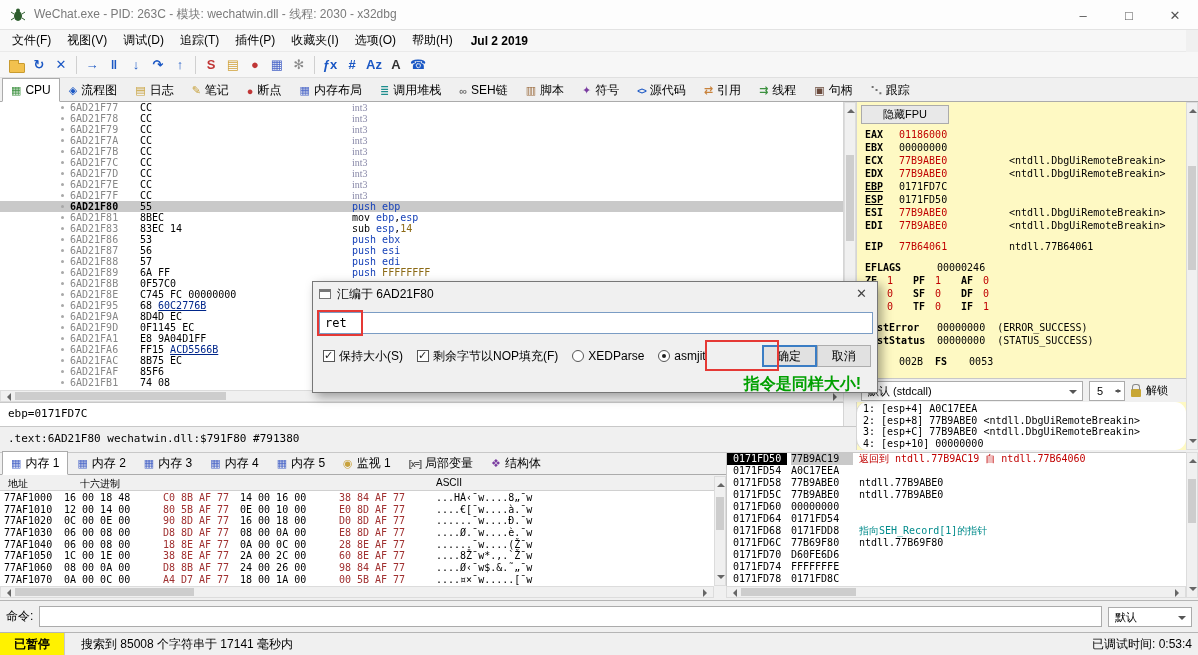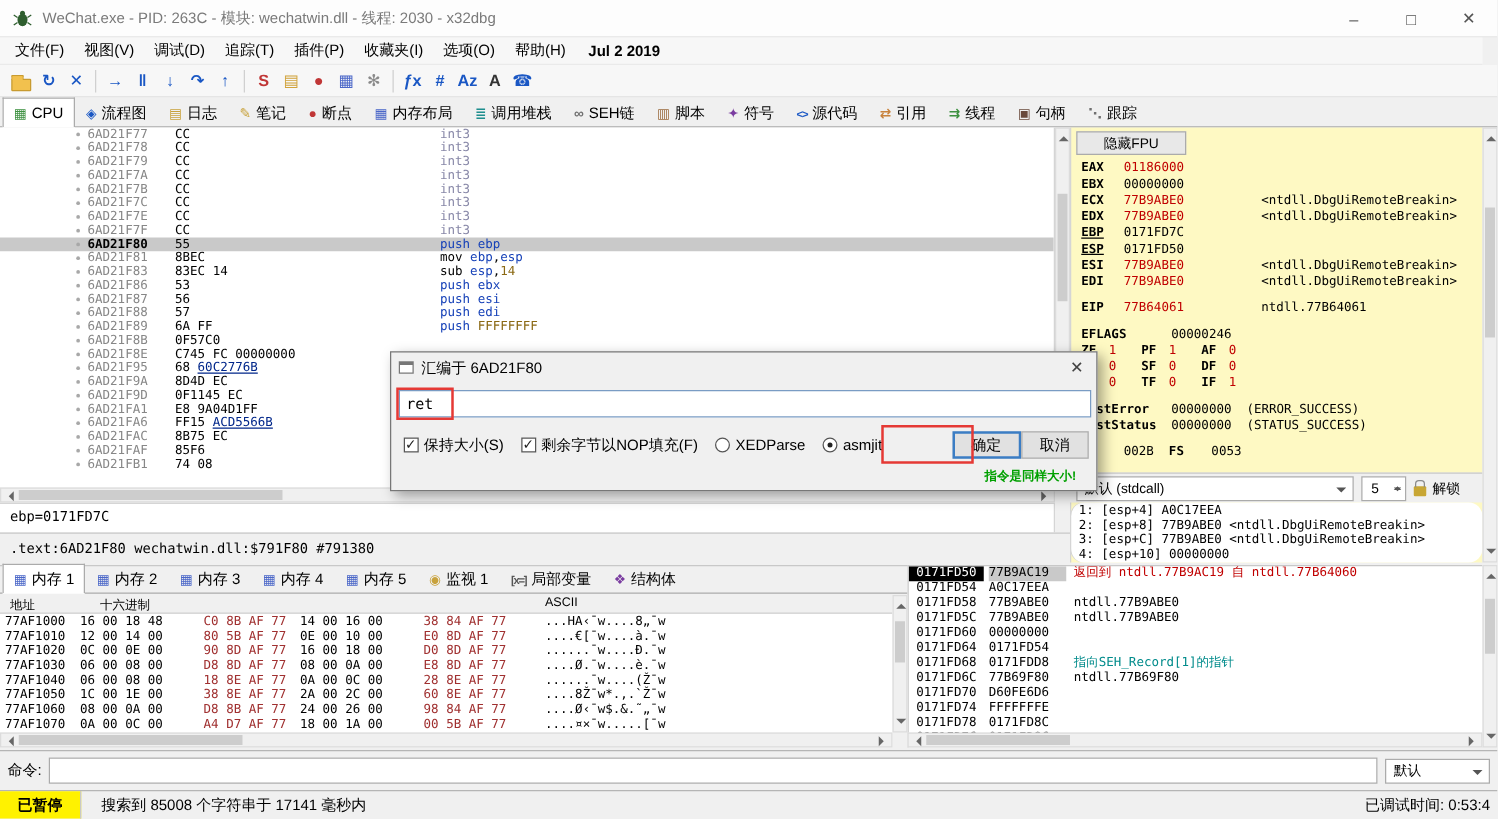--- a/index.html
+++ b/index.html
@@ -50,21 +50,21 @@
   .drow { position:relative; height:11px; line-height:11px; font-size:10px; white-space:pre;
           font-family:"DejaVu Sans Mono",monospace; }
   .drow.sel { background:#C9C9C9; }
   .dg { display:inline-block; width:70px; height:11px; position:relative; vertical-align:top; }
   .dot { position:absolute; right:6px; top:4px; width:3px; height:3px; background:#A8A8A8; border-radius:50%; }
   .daddr { display:inline-block; width:70px; color:#878787; vertical-align:top; }
   .drow.sel .daddr { color:#000; font-weight:bold; }
   .dbytes { display:inline-block; width:212px; overflow:hidden; vertical-align:top; }
   .dins { display:inline-block; vertical-align:top; }
   .bk-n { color:#000; } .bk-u { color:#00268A; text-decoration:underline; }
-  .tk-i3 { color:#8888A8; } .tk-stk { color:#1742B8; } .tk-reg { color:#1742B8; }
+  .tk-i3 { color:#8888A8;font-family:Liberation Serif, serif; } .tk-stk { color:#1742B8; } .tk-reg { color:#1742B8; }
   .tk-mn { color:#000; } .tk-imm { color:#8B6914; }
 
   .info-line { position:absolute; left:0; top:402px; width:844px; height:24px; background:#FFF;
                border-top:1px solid #C8C8C8; border-right:1px solid #D5D5D5; font-size:11px;
                padding:4px 0 0 8px; font-family:"DejaVu Sans Mono",monospace; }
   .addr-status { position:absolute; left:0; top:426px; width:856px; height:26px; background:#F0F0F0;
                border-top:1px solid #C8C8C8; font-size:11px; padding:5px 0 0 8px;
                font-family:"DejaVu Sans Mono",monospace; }
 
   
@@ -175,21 +175,21 @@
         position:relative; margin-right:4px; flex:none; }
   .cb.checked::after { content:"✓"; position:absolute; left:0px; top:-2px; font-size:11px; color:#222; }
   .rb { width:12px; height:12px; border:1px solid #555; border-radius:50%; background:#FFF;
         display:inline-block; position:relative; margin-right:4px; flex:none; }
   .rb.on::after { content:""; position:absolute; left:3px; top:3px; width:4px; height:4px;
                   border-radius:50%; background:#222; }
   .dlg-lbl { margin-right:14px; white-space:nowrap; }
   .btn { width:64px; height:22px; background:#E1E1E1; border:1px solid #ADADAD; font-size:12px;
          font-family:"Liberation Sans",sans-serif; }
   .btn.ok { border:2px solid #3B7DC4; margin-left:42px; }
-  .dlg-status { position:absolute; right:16px; top:92px; color:#00A000; font-weight:bold; font-size:10px; }
+  .dlg-status { position:absolute; right:16px; top:92px; color:#00A000; font-weight:bold; font-size:16px; }
   .ann { position:absolute; border:2px solid #E53935; z-index:25; }
   .ann-input { left:4px; top:28px; width:46px; height:26px; }
   .ann-ok { left:392px; top:58px; width:74px; height:31px; }
 </style>
 </head>
 <body>
 
 <div class="titlebar">
   <span class="app-icon">
     <svg width="16" height="16">
@@ -307,20 +307,21 @@
   </div>
 
 <div class="disasm-pane">
   <div id="disasmRows">
       <div class="drow"><span class="dg"><span class="dot"></span></span><span class="daddr">6AD21F77</span><span class="dbytes"><span class="bk-n">CC</span></span><span class="dins"><span class="tk-i3">int3</span></span></div>
       <div class="drow"><span class="dg"><span class="dot"></span></span><span class="daddr">6AD21F78</span><span class="dbytes"><span class="bk-n">CC</span></span><span class="dins"><span class="tk-i3">int3</span></span></div>
       <div class="drow"><span class="dg"><span class="dot"></span></span><span class="daddr">6AD21F79</span><span class="dbytes"><span class="bk-n">CC</span></span><span class="dins"><span class="tk-i3">int3</span></span></div>
       <div class="drow"><span class="dg"><span class="dot"></span></span><span class="daddr">6AD21F7A</span><span class="dbytes"><span class="bk-n">CC</span></span><span class="dins"><span class="tk-i3">int3</span></span></div>
       <div class="drow"><span class="dg"><span class="dot"></span></span><span class="daddr">6AD21F7B</span><span class="dbytes"><span class="bk-n">CC</span></span><span class="dins"><span class="tk-i3">int3</span></span></div>
       <div class="drow"><span class="dg"><span class="dot"></span></span><span class="daddr">6AD21F7C</span><span class="dbytes"><span class="bk-n">CC</span></span><span class="dins"><span class="tk-i3">int3</span></span></div>
+      <div class="drow"><span class="dg"><span class="dot"></span></span><span class="daddr">6AD21F7D</span><span class="dbytes"><span class="bk-n">CC</span></span><span class="dins"><span class="tk-i3">int3</span></span></div>
       <div class="drow"><span class="dg"><span class="dot"></span></span><span class="daddr">6AD21F7E</span><span class="dbytes"><span class="bk-n">CC</span></span><span class="dins"><span class="tk-i3">int3</span></span></div>
       <div class="drow"><span class="dg"><span class="dot"></span></span><span class="daddr">6AD21F7F</span><span class="dbytes"><span class="bk-n">CC</span></span><span class="dins"><span class="tk-i3">int3</span></span></div>
       <div class="drow sel"><span class="dg"><span class="dot"></span></span><span class="daddr">6AD21F80</span><span class="dbytes"><span class="bk-n">55</span></span><span class="dins"><span class="tk-stk">push </span><span class="tk-reg">ebp</span></span></div>
       <div class="drow"><span class="dg"><span class="dot"></span></span><span class="daddr">6AD21F81</span><span class="dbytes"><span class="bk-n">8BEC</span></span><span class="dins"><span class="tk-mn">mov </span><span class="tk-reg">ebp</span><span class="tk-mn">,</span><span class="tk-reg">esp</span></span></div>
       <div class="drow"><span class="dg"><span class="dot"></span></span><span class="daddr">6AD21F83</span><span class="dbytes"><span class="bk-n">83EC 14</span></span><span class="dins"><span class="tk-mn">sub </span><span class="tk-reg">esp</span><span class="tk-mn">,</span><span class="tk-imm">14</span></span></div>
       <div class="drow"><span class="dg"><span class="dot"></span></span><span class="daddr">6AD21F86</span><span class="dbytes"><span class="bk-n">53</span></span><span class="dins"><span class="tk-stk">push </span><span class="tk-reg">ebx</span></span></div>
       <div class="drow"><span class="dg"><span class="dot"></span></span><span class="daddr">6AD21F87</span><span class="dbytes"><span class="bk-n">56</span></span><span class="dins"><span class="tk-stk">push </span><span class="tk-reg">esi</span></span></div>
       <div class="drow"><span class="dg"><span class="dot"></span></span><span class="daddr">6AD21F88</span><span class="dbytes"><span class="bk-n">57</span></span><span class="dins"><span class="tk-stk">push </span><span class="tk-reg">edi</span></span></div>
       <div class="drow"><span class="dg"><span class="dot"></span></span><span class="daddr">6AD21F89</span><span class="dbytes"><span class="bk-n">6A FF</span></span><span class="dins"><span class="tk-stk">push </span><span class="tk-imm">FFFFFFFF</span></span></div>
       <div class="drow"><span class="dg"><span class="dot"></span></span><span class="daddr">6AD21F8B</span><span class="dbytes"><span class="bk-n">0F57C0</span></span><span class="dins"></span></div>

